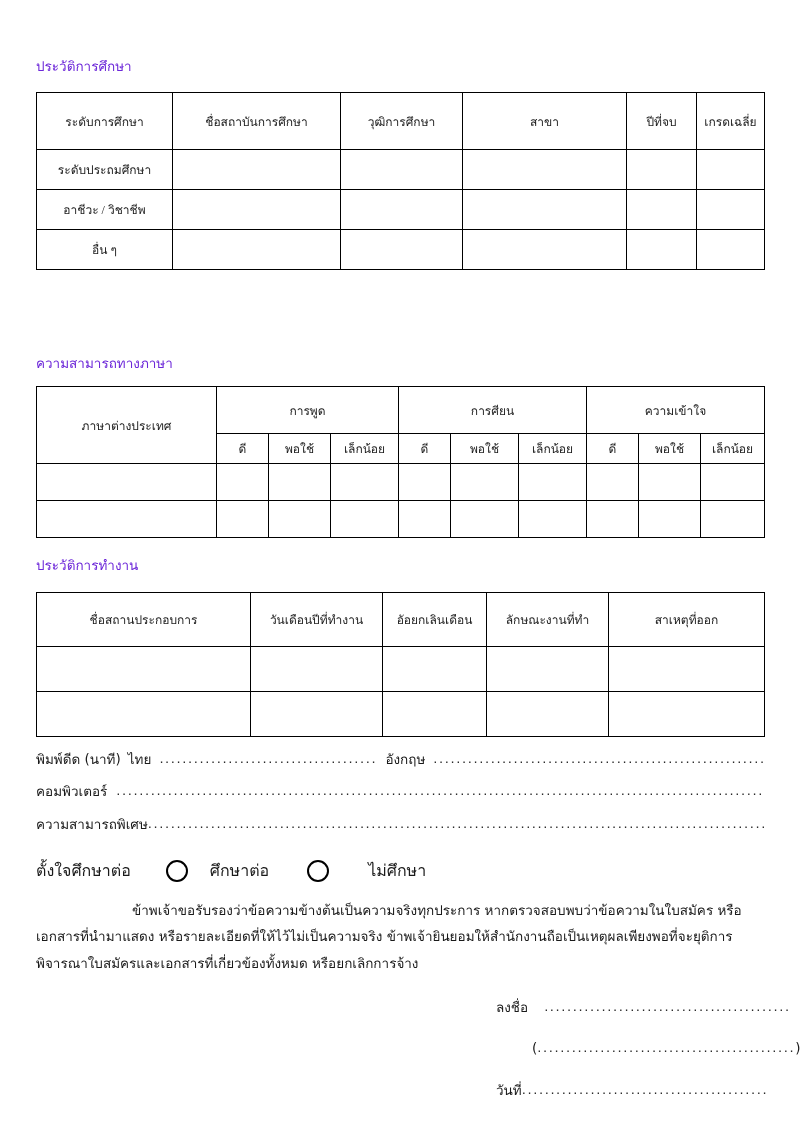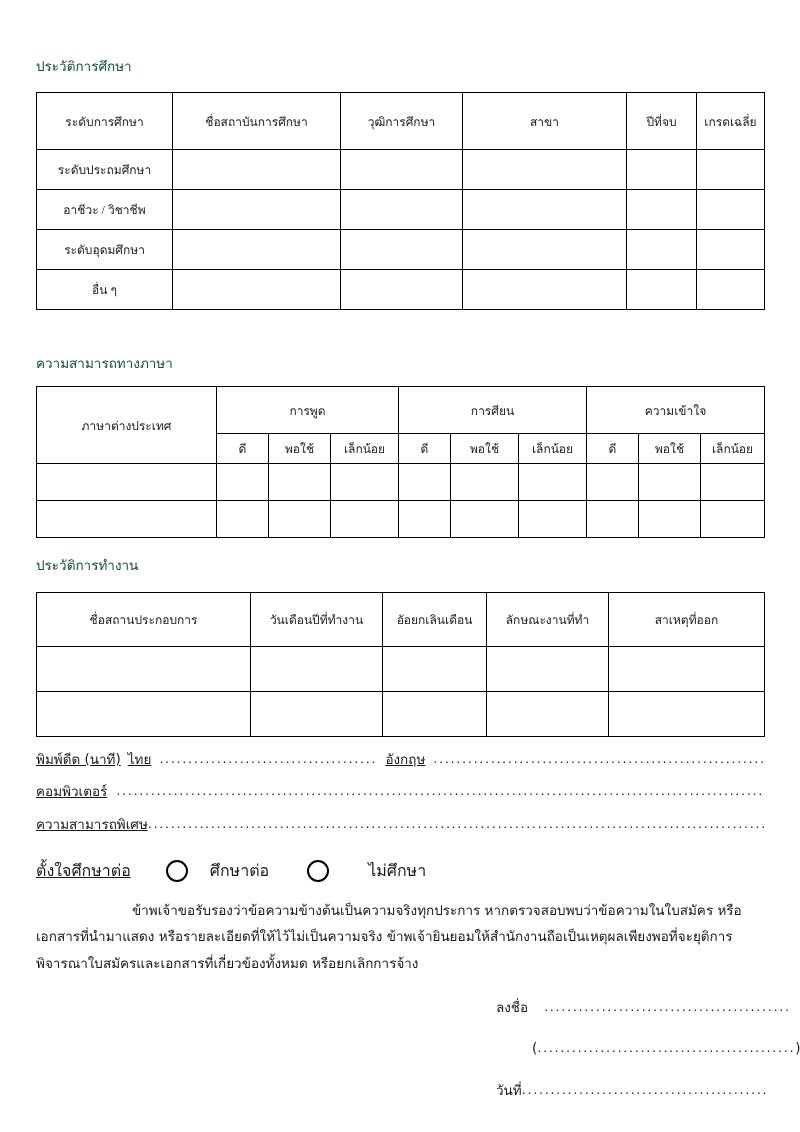--- a/index.html
+++ b/index.html
@@ -19,21 +19,21 @@
     position: absolute;
     left: 0; top: 0;
     width: 800px;
     height: 1132px;
     box-sizing: border-box;
     padding: 0 36px;
   }
   .section-heading {
     font-size: 13.5px;
     font-weight: 400;
-    color: #14532d;
+    color: #6d28d9;
     margin: 0;
     line-height: 1.2;
   }
   
   table.form-table {
     border-collapse: collapse;
     width: 728px;
     table-layout: fixed;
     background: #fff;
   }
@@ -65,21 +65,20 @@
   
   .fill-row {
     display: flex;
     align-items: baseline;
     font-size: 13.5px;
     line-height: 1.1;
     white-space: nowrap;
   }
   .fill-label {
     flex: 0 0 auto;
-    text-decoration: underline;
   }
   .dots {
     flex: 1 1 auto;
     overflow: hidden;
     white-space: nowrap;
     letter-spacing: 1.6px;
     font-size: 13px;
     color: #2a2a2a;
     position: relative;
     top: -1px;
@@ -155,28 +154,20 @@
       <tr class="data-row">
         <td class="cell-left">ระดับประถมศึกษา</td>
         <td></td>
         <td></td>
         <td></td>
         <td></td>
         <td></td>
       </tr>
       <tr class="data-row">
         <td class="cell-left">อาชีวะ / วิชาชีพ</td>
-        <td></td>
-        <td></td>
-        <td></td>
-        <td></td>
-        <td></td>
-      </tr>
-      <tr class="data-row">
-        <td class="cell-left">ระดับอุดมศึกษา</td>
         <td></td>
         <td></td>
         <td></td>
         <td></td>
         <td></td>
       </tr>
       <tr class="data-row">
         <td class="cell-left">อื่น  ๆ</td>
         <td></td>
         <td></td>

